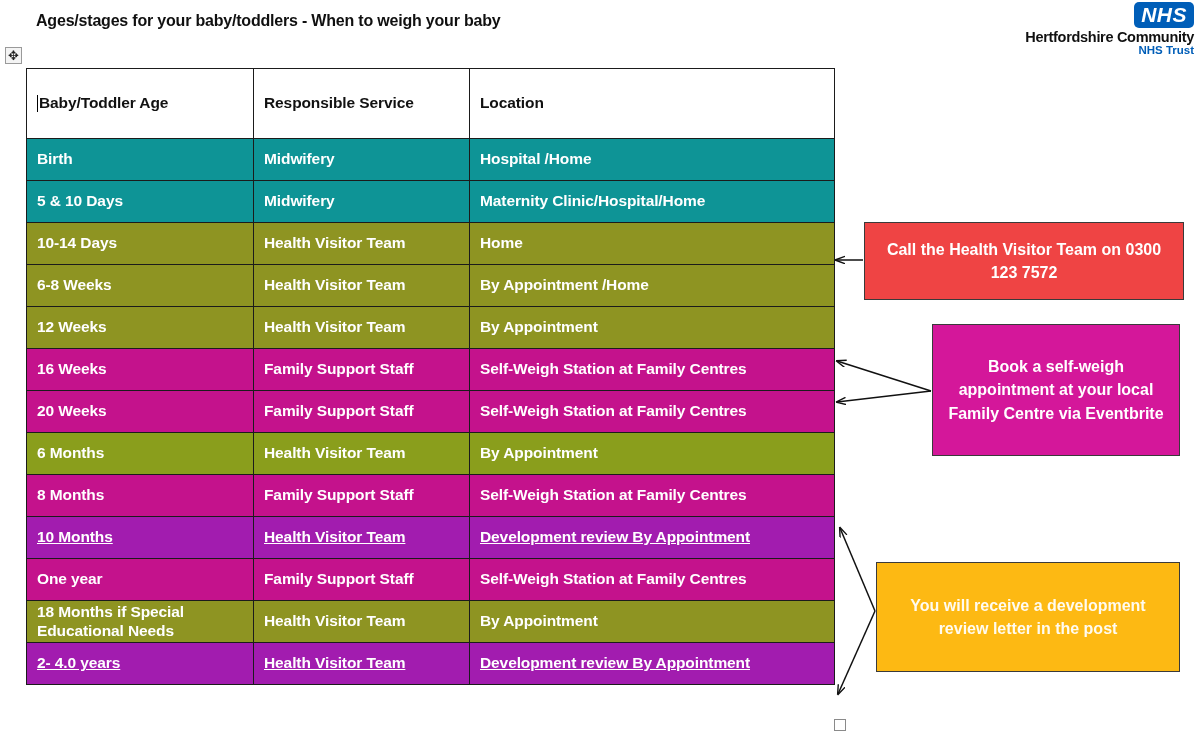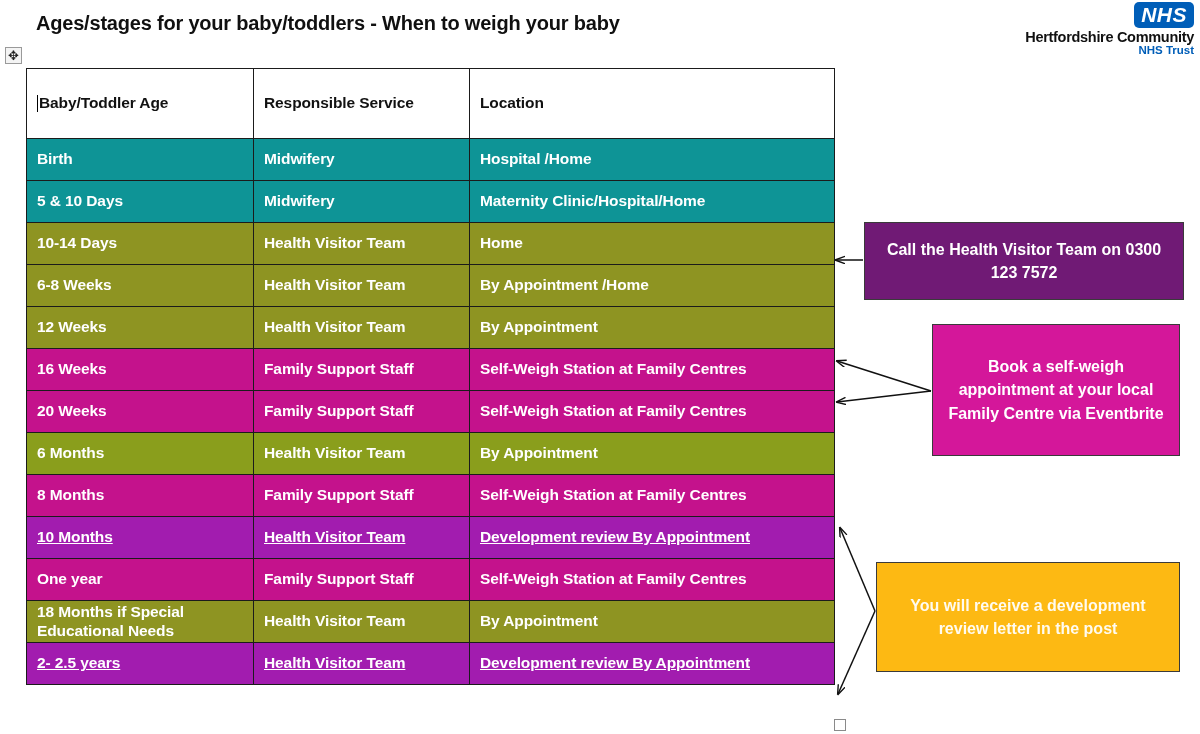--- a/index.html
+++ b/index.html
@@ -10,21 +10,21 @@
     font-family:"Liberation Sans", sans-serif;
     overflow:hidden;
     position:relative;
   }
   .page{position:absolute;inset:0;}
 
   
   #page-title{
     position:absolute;
     left:36px; top:12px;
-    font-size:20px;
+    font-size:16px;
     font-weight:bold;
     color:#101010;
     letter-spacing:-0.2px;
     white-space:nowrap;
   }
 
   
   #nhs-logo{
     position:absolute;
     right:6px; top:2px;
@@ -144,21 +144,21 @@
     text-align:center;
     display:flex;
     align-items:center;
     justify-content:center;
     padding:6px 10px;
     line-height:1.45;
   }
   #callout-health-visitor{
     left:864px; top:222px;
     width:320px; height:78px;
-    background:#701a75;
+    background:#ef4444;
     font-size:16px;
   }
   #callout-self-weigh{
     left:932px; top:324px;
     width:248px; height:132px;
     background:#d4179a;
     font-size:16px;
   }
   #callout-development-letter{
     left:876px; top:562px;
@@ -259,21 +259,21 @@
         <td>One year</td>
         <td>Family Support Staff</td>
         <td>Self-Weigh Station at Family Centres</td>
       </tr>
       <tr class="row-olive row-tall">
         <td>18 Months if Special Educational Needs</td>
         <td>Health Visitor Team</td>
         <td>By Appointment</td>
       </tr>
       <tr class="row-amber row-xtall">
-        <td>2- 2.5 years</td>
+        <td>2- 4.0 years</td>
         <td>Health Visitor Team</td>
         <td>Development review By Appointment</td>
       </tr>
     </tbody>
   </table>
 
   <div class="callout" id="callout-health-visitor">Call the Health Visitor Team on 0300 123 7572</div>
 
   <div class="callout" id="callout-self-weigh">Book a self-weigh appointment at your local Family Centre via Eventbrite</div>
 

